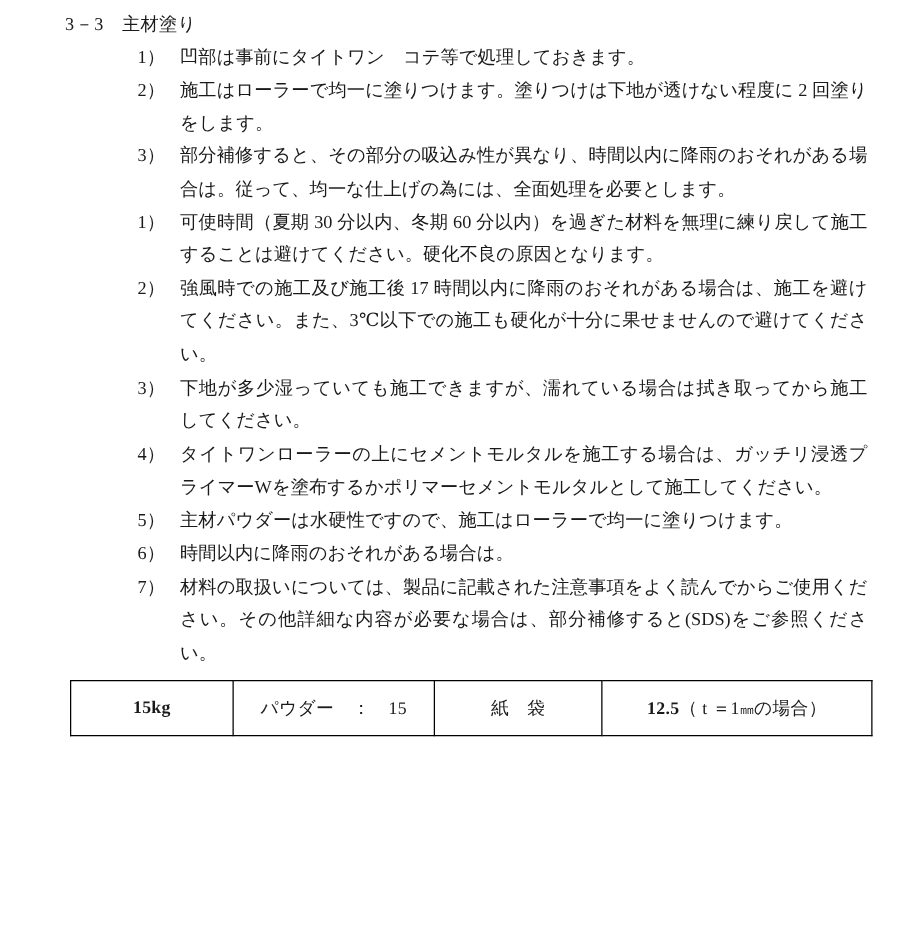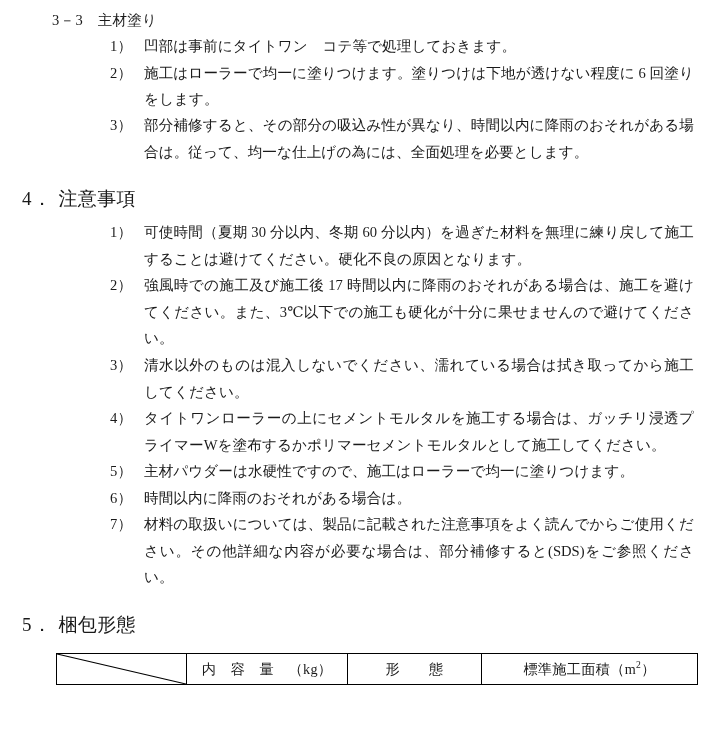--- a/index.html
+++ b/index.html
@@ -162,77 +162,67 @@
     <span class="num">3－3</span><span class="gap"></span><span>主材塗り</span>
   </div>
 
   <div class="list compact">
     <div class="item">
       <span class="marker">1）</span>
       <span class="text">凹部は事前にタイトワン　コテ等で処理しておきます。</span>
     </div>
     <div class="item">
       <span class="marker">2）</span>
-      <span class="text">施工はローラーで均一に塗りつけます。塗りつけは下地が透けない程度に 6 回塗りをします。</span>
+      <span class="text">施工はローラーで均一に塗りつけます。塗りつけは下地が透けない程度に 2 回塗りをします。</span>
     </div>
     <div class="item">
       <span class="marker">3）</span>
       <span class="text">部分補修すると、その部分の吸込み性が異なり、時間以内に降雨のおそれがある場合は。従って、均一な仕上げの為には、全面処理を必要とします。</span>
     </div>
   </div>
 
-  <div class="section-heading">
-    <span class="snum">4．</span><span class="stitle">注意事項</span>
-  </div>
 
   <div class="list">
     <div class="item">
       <span class="marker">1）</span>
       <span class="text">可使時間（夏期 30 分以内、冬期 60 分以内）を過ぎた材料を無理に練り戻して施工することは避けてください。硬化不良の原因となります。</span>
     </div>
     <div class="item">
       <span class="marker">2）</span>
       <span class="text">強風時での施工及び施工後 17 時間以内に降雨のおそれがある場合は、施工を避けてください。また、3℃以下での施工も硬化が十分に果せませんので避けてください。</span>
     </div>
     <div class="item">
       <span class="marker">3）</span>
-      <span class="text">清水以外のものは混入しないでください、濡れている場合は拭き取ってから施工してください。</span>
+      <span class="text">下地が多少湿っていても施工できますが、濡れている場合は拭き取ってから施工してください。</span>
     </div>
     <div class="item">
       <span class="marker">4）</span>
       <span class="text">タイトワンローラーの上にセメントモルタルを施工する場合は、ガッチリ浸透プライマーWを塗布するかポリマーセメントモルタルとして施工してください。</span>
     </div>
     <div class="item">
       <span class="marker">5）</span>
       <span class="text">主材パウダーは水硬性ですので、施工はローラーで均一に塗りつけます。</span>
     </div>
     <div class="item">
       <span class="marker">6）</span>
       <span class="text">時間以内に降雨のおそれがある場合は。</span>
     </div>
     <div class="item">
       <span class="marker">7）</span>
       <span class="text"><span>材料の取扱いについては、製品に記載された注意事項をよく読んでからご使用ください。その他詳細な内容が必要な場合は、部分補修すると</span><span class="latin-bold">(SDS)</span><span>をご参照ください。</span></span>
     </div>
   </div>
 
-  <div class="section-heading">
-    <span class="snum">5．</span><span class="stitle">梱包形態</span>
-  </div>
 
   <div class="table-wrap">
     <table class="pack-table">
       <tbody>
-        <tr class="head">
-          <td class="col-a corner-cell">
-            <svg viewBox="0 0 129 30" preserveAspectRatio="none">
-              <line x1="0" y1="0" x2="129" y2="30" stroke="#000000" stroke-width="1.1" vector-effect="non-scaling-stroke"></line>
-            </svg>
-          </td>
-          <td class="col-b sp-none">内　容　量　（kg）</td>
-          <td class="col-c sp-none">形　　態</td>
-          <td class="col-d"><span>標準施工面積（m</span><span class="unit-sup">2</span><span>）</span></td>
+        <tr class="body">
+          <td class="col-a cell-num">15kg</td>
+          <td class="col-b">パウダー　：　15</td>
+          <td class="col-c">紙　袋</td>
+          <td class="col-d"><span class="cell-num">12.5</span><span>（ t ＝1</span><span class="mono-mm">㎜</span><span>の場合）</span></td>
         </tr>
       </tbody>
     </table>
   </div>
 
 </div>
 
 </body></html>

